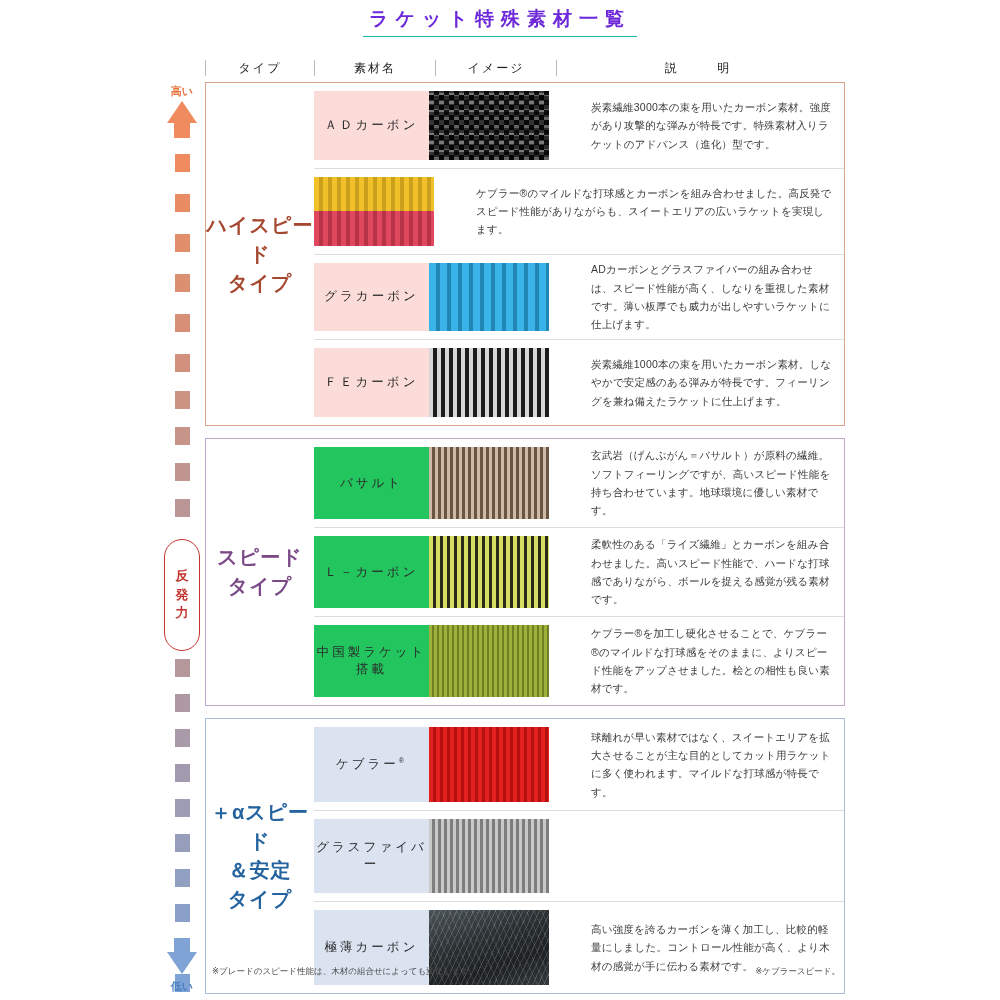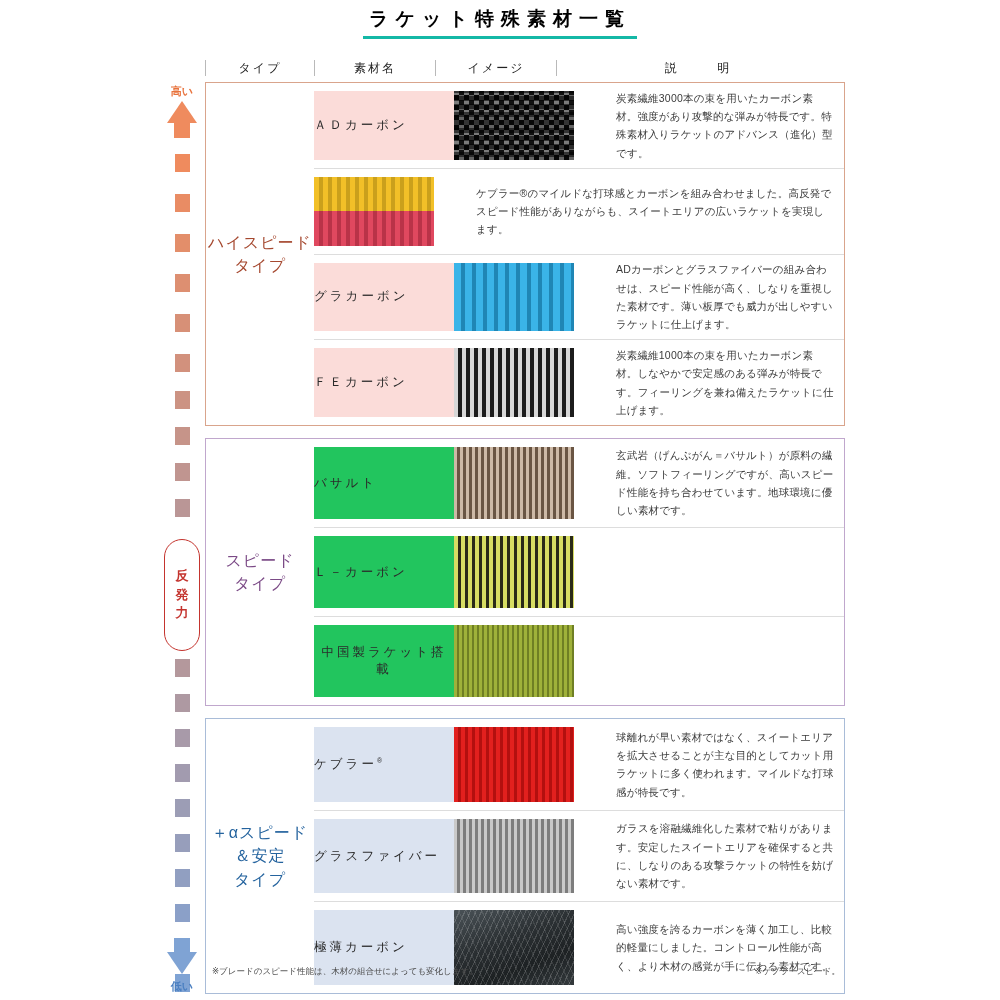--- a/index.html
+++ b/index.html
@@ -10,22 +10,22 @@
     color:#333;
     overflow:hidden;
     position:relative;
   }
   
   .title-wrap{
     position:absolute;left:0;top:6px;width:1000px;text-align:center;
   }
   .title{
     display:inline-block;
-    font-size:19px;letter-spacing:7px;color:#000000;font-weight:700;
-    border-bottom:3px solid #14b8a6;padding:0 6px 4px 6px;
+    font-size:19px;letter-spacing:7px;color:#6d28d9;font-weight:700;
+    border-bottom:1px solid #14b8a6;padding:0 6px 4px 6px;
   }
   
   .colheads{
     position:absolute;left:205px;top:56px;width:640px;height:24px;
     display:flex;align-items:center;
     font-size:12px;color:#222;letter-spacing:2px;
   }
   .colheads .ch{
     text-align:center;position:relative;
   }
@@ -80,34 +80,34 @@
   .section{
     position:absolute;left:205px;width:640px;background:#fff;box-sizing:border-box;
   }
   .sec-1{top:82px;height:344px;border:1px solid #d9a48c;}
   .sec-2{top:438px;height:268px;border:1px solid #c0a7cd;}
   .sec-3{top:718px;height:276px;border:1px solid #a9bcd8;}
 
   .sec-inner{display:flex;height:100%;}
   .type-cell{
     width:108px;flex:none;display:flex;align-items:center;justify-content:center;
-    text-align:center;font-size:16px;font-weight:400;line-height:1.45;letter-spacing:1px;
+    text-align:center;font-size:20px;font-weight:700;line-height:1.45;letter-spacing:1px;
   }
   .type-1{color:#a5482f;}
   .type-2{color:#7b4a86;}
   .type-3{color:#24639e;text-align:center;}
   .rows{flex:1;display:flex;flex-direction:column;}
   .row{
     flex:1;display:flex;align-items:stretch;position:relative;
   }
   .row + .row{border-top:1px solid #ddd;}
 
   .mat-cell{
-    width:140px;flex:none;margin:8px 0;
-    display:flex;flex-direction:column;align-items:flex-start;justify-content:center;
+    width:115px;flex:none;margin:8px 0;
+    display:flex;flex-direction:column;align-items:center;justify-content:center;
     text-align:center;
   }
   .mat-name{font-size:12.5px;letter-spacing:3px;color:#2b2b2b;}
   .mat-note{font-size:7px;line-height:1.45;color:#9b6f6f;letter-spacing:0;margin-top:4px;}
   .mat-sup{font-size:7px;vertical-align:super;}
   .mat-1{background:#fbdcd9;}
   .mat-2{background:#22c55e;}
   .mat-3{background:#dbe3f0;}
 
   .img-cell{
@@ -333,28 +333,34 @@
         </div>
       </div>
 
       <div class="row">
         <div class="mat-cell mat-2">
           <div class="mat-name">Ｌ－カーボン</div>
         </div>
         <div class="img-cell">
           <div class="weave w-lcarbon"></div>
         </div>
+        <div class="desc-cell">
+          <div class="desc-text">柔軟性のある「ライズ繊維」とカーボンを組み合わせました。高いスピード性能で、ハードな打球感でありながら、ボールを捉える感覚が残る素材です。</div>
+        </div>
       </div>
 
       <div class="row">
         <div class="mat-cell mat-2">
           <div class="mat-name">中国製ラケット搭載</div>
         </div>
         <div class="img-cell">
           <div class="weave w-kevspeed"></div>
+        </div>
+        <div class="desc-cell">
+          <div class="desc-text">ケブラー®を加工し硬化させることで、ケブラー®のマイルドな打球感をそのままに、よりスピード性能をアップさせました。桧との相性も良い素材です。</div>
         </div>
       </div>
 
     </div>
   </div>
 </div>
 
 <div class="section sec-3">
   <div class="sec-inner">
     <div class="type-cell type-3">
@@ -378,23 +384,20 @@
         </div>
       </div>
 
       <div class="row">
         <div class="mat-cell mat-3">
           <div class="mat-name">グラスファイバー</div>
         </div>
         <div class="img-cell">
           <div class="weave w-glass"></div>
         </div>
-        <div class="desc-cell">
-          <div class="desc-text">ガラスを溶融繊維化した素材で粘りがあります。安定したスイートエリアを確保すると共に、しなりのある攻撃ラケットの特性を妨げない素材です。</div>
-        </div>
       </div>
 
       <div class="row">
         <div class="mat-cell mat-3">
           <div class="mat-name">極薄カーボン</div>
         </div>
         <div class="img-cell">
           <div class="weave w-thincarbon"></div>
         </div>
         <div class="desc-cell">

